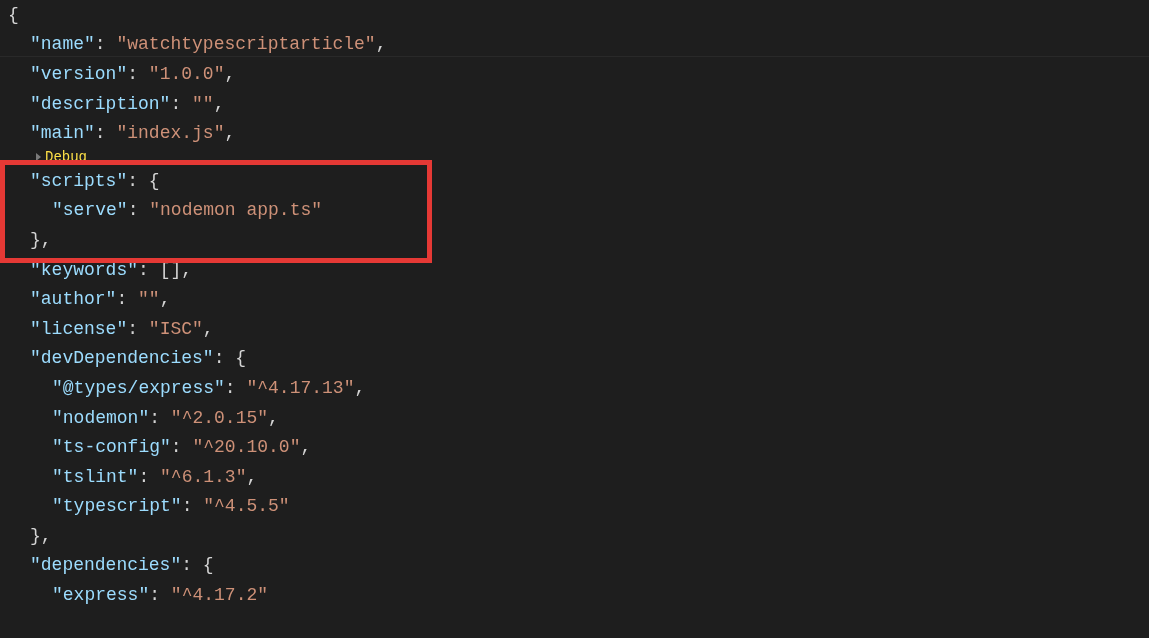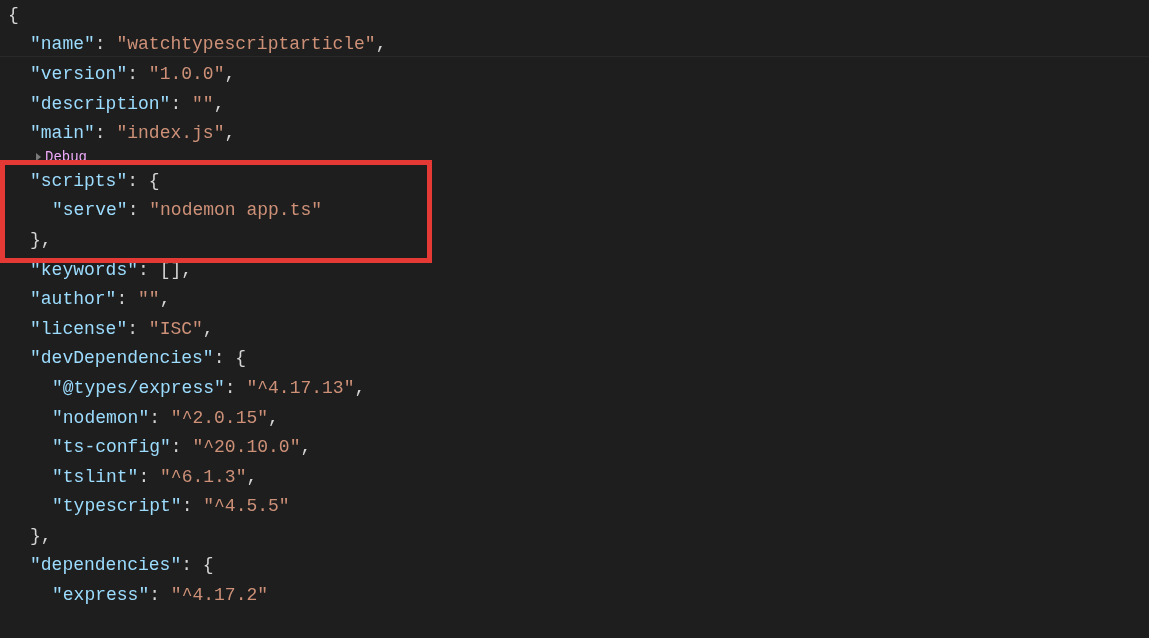--- a/index.html
+++ b/index.html
@@ -26,21 +26,21 @@
     }
     .indent-1 { padding-left: 22px; }
     .indent-2 { padding-left: 44px; }
     .brace { color: #d4d4d4; }
     .key { color: #9cdcfe; }
     .colon { color: #d4d4d4; }
     .string { color: #ce9178; }
     .punct { color: #d4d4d4; }
     .bracket { color: #d4d4d4; }
     .debug-hint {
-      color: #f0abfc;
+      color: #fde047;
       font-size: 14px;
       display: flex;
       align-items: center;
       gap: 4px;
       padding-left: 28px;
     }
     .debug-triangle {
       display: inline-block;
       width: 0; height: 0;
       border-left: 5px solid #7a7a7a;

